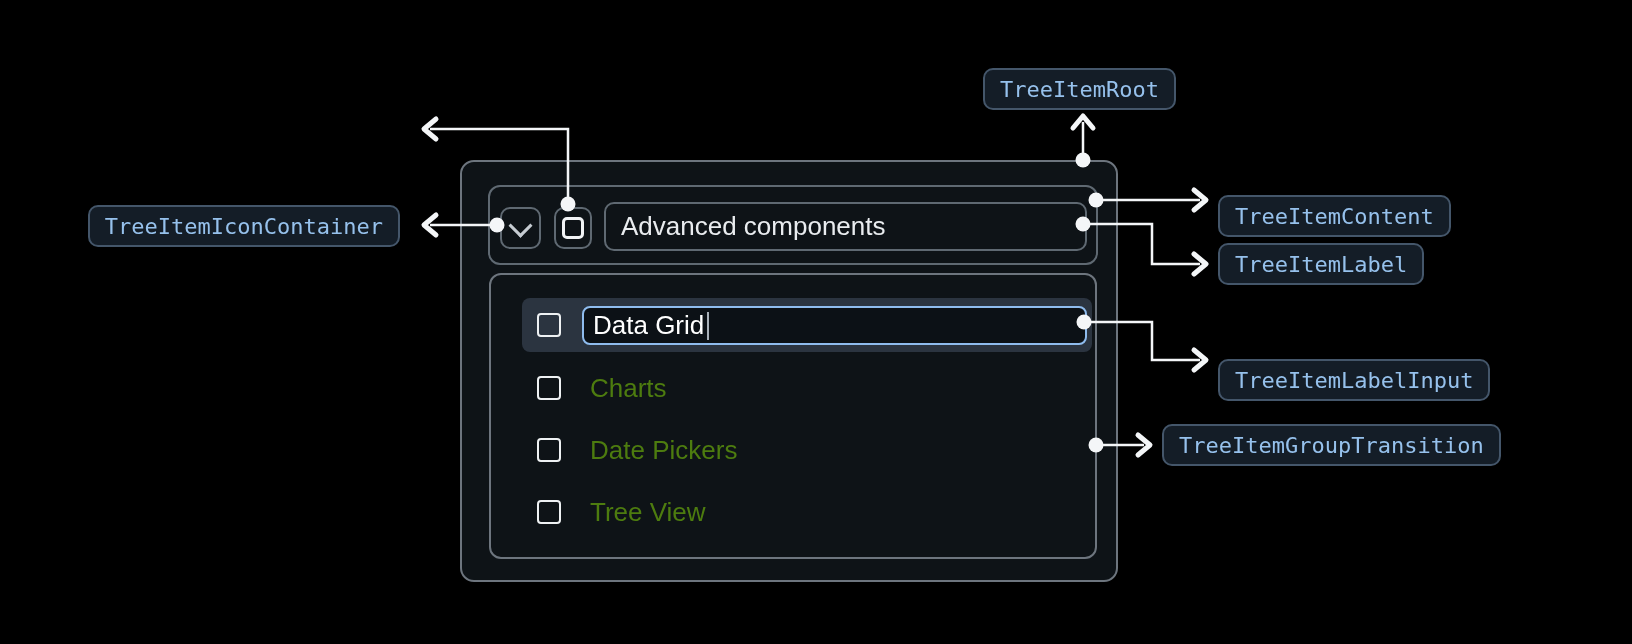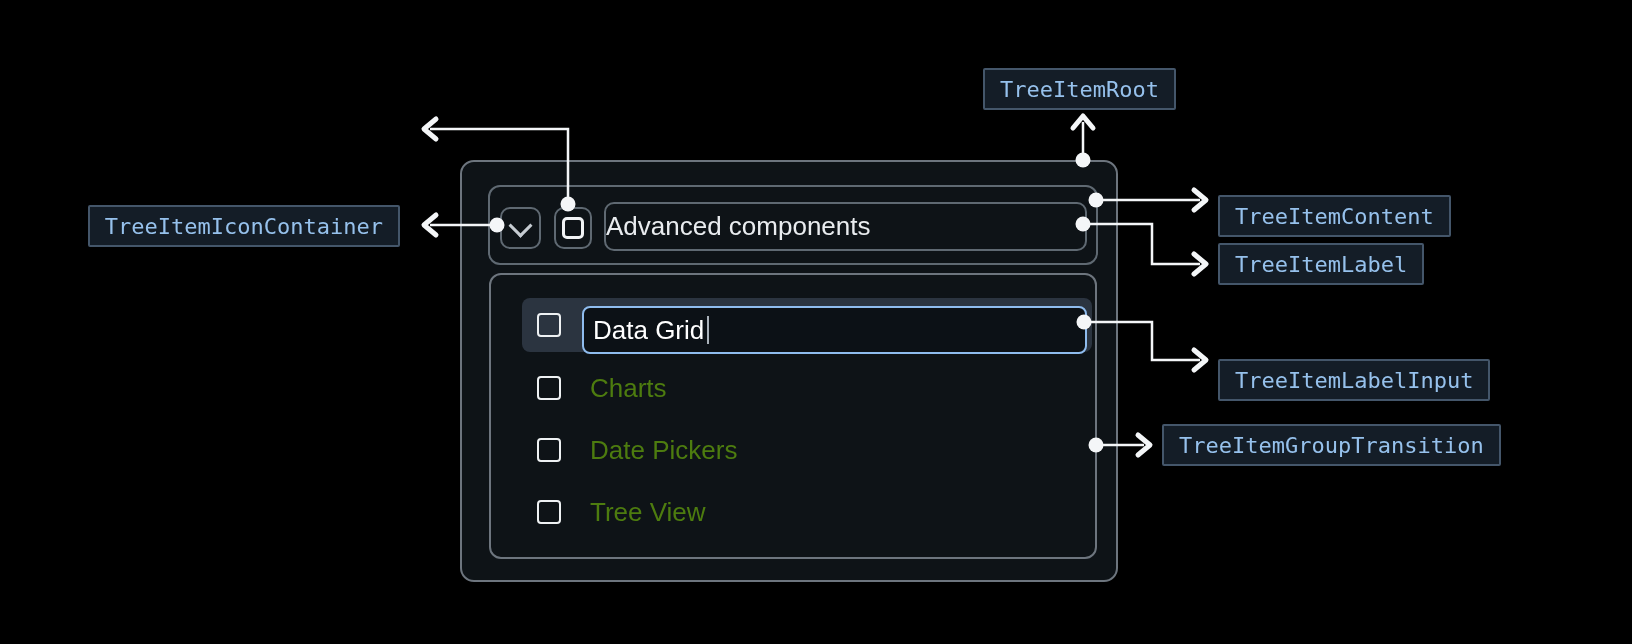--- a/index.html
+++ b/index.html
@@ -2,52 +2,52 @@
 <html><head>
 <meta charset="utf-8">
 <style>
   html,body{margin:0;padding:0;background:#000;}
   .stage{position:relative;width:1632px;height:644px;background:#000;overflow:hidden;
          font-family:"Liberation Sans",sans-serif;}
 
   
   .badge{position:absolute;height:42px;display:flex;align-items:center;
          padding:12px 15px;box-sizing:border-box;
-         background:#141d27;border:2px solid #44566a;border-radius:2px;
+         background:#141d27;border:2px solid #44566a;border-radius:10px;
          color:#96c1ec;font-family:"DejaVu Sans Mono","Liberation Mono",monospace;
          font-size:22px;white-space:nowrap;}
 
   
   .root-box{position:absolute;left:460px;top:160px;width:658px;height:422px;
             box-sizing:border-box;background:#0e1317;border:2px solid #6d757e;border-radius:14px;}
   .content-box{position:absolute;left:26px;top:23px;width:610px;height:80px;
                box-sizing:border-box;border:2px solid #5f6972;border-radius:12px;}
   .icon-container{position:absolute;left:10px;top:20px;width:41px;height:42px;
                   box-sizing:border-box;border:2px solid #5f6972;border-radius:10px;
                   display:flex;align-items:center;justify-content:center;}
   .chevron{width:14px;height:14px;border-right:3px solid #c6ccd2;border-bottom:3px solid #c6ccd2;
            transform:rotate(45deg) translate(-2px,-2px);}
   .checkbox-container{position:absolute;left:64px;top:20px;width:38px;height:42px;
                       box-sizing:border-box;border:2px solid #5f6972;border-radius:10px;
                       display:flex;align-items:center;justify-content:center;}
   .checkbox-glyph{width:22px;height:22px;box-sizing:border-box;border:3px solid #f1f3f5;border-radius:5px;}
   .label-box{position:absolute;left:114px;top:15px;width:483px;height:49px;
              box-sizing:border-box;border:2px solid #5f6972;border-radius:10px;
-             display:flex;align-items:center;
+             display:flex;align-items:center;padding-left:15px;
              color:#e9ecef;font-size:26px;}
   .group-box{position:absolute;left:27px;top:111px;width:608px;height:286px;
              box-sizing:border-box;border:2px solid #6d757e;border-radius:12px;}
 
   
   .row-selected{position:absolute;left:31px;top:23px;width:570px;height:54px;
                 background:#2b3440;border-radius:8px;}
   .row-checkbox{display:inline-block;width:24px;height:24px;box-sizing:border-box;
                 border:2.5px solid #eef1f3;border-radius:4px;flex:none;}
   .row-selected .row-checkbox{position:absolute;left:15px;top:15px;}
-  .label-input{position:absolute;left:60px;top:8px;width:505px;height:48px;
+  .label-input{position:absolute;left:60px;top:8px;width:505px;height:39px;
                box-sizing:border-box;background:#0c1116;border:2px solid #8fbcee;border-radius:8px;
                display:flex;align-items:center;padding:0 9px;
                color:#ffffff;font-size:26px;white-space:nowrap;}
   .caret{display:inline-block;width:2px;height:28px;background:#a9b1b9;margin-left:3px;}
   .tree-row{position:absolute;left:46px;width:420px;height:62px;
             display:flex;align-items:center;color:#4d7c0f;font-size:26px;}
   .tree-row .row-label{margin-left:29px;}
   .tree-row.r1{top:82px;} .tree-row.r2{top:144px;} .tree-row.r3{top:206px;}
 
   

